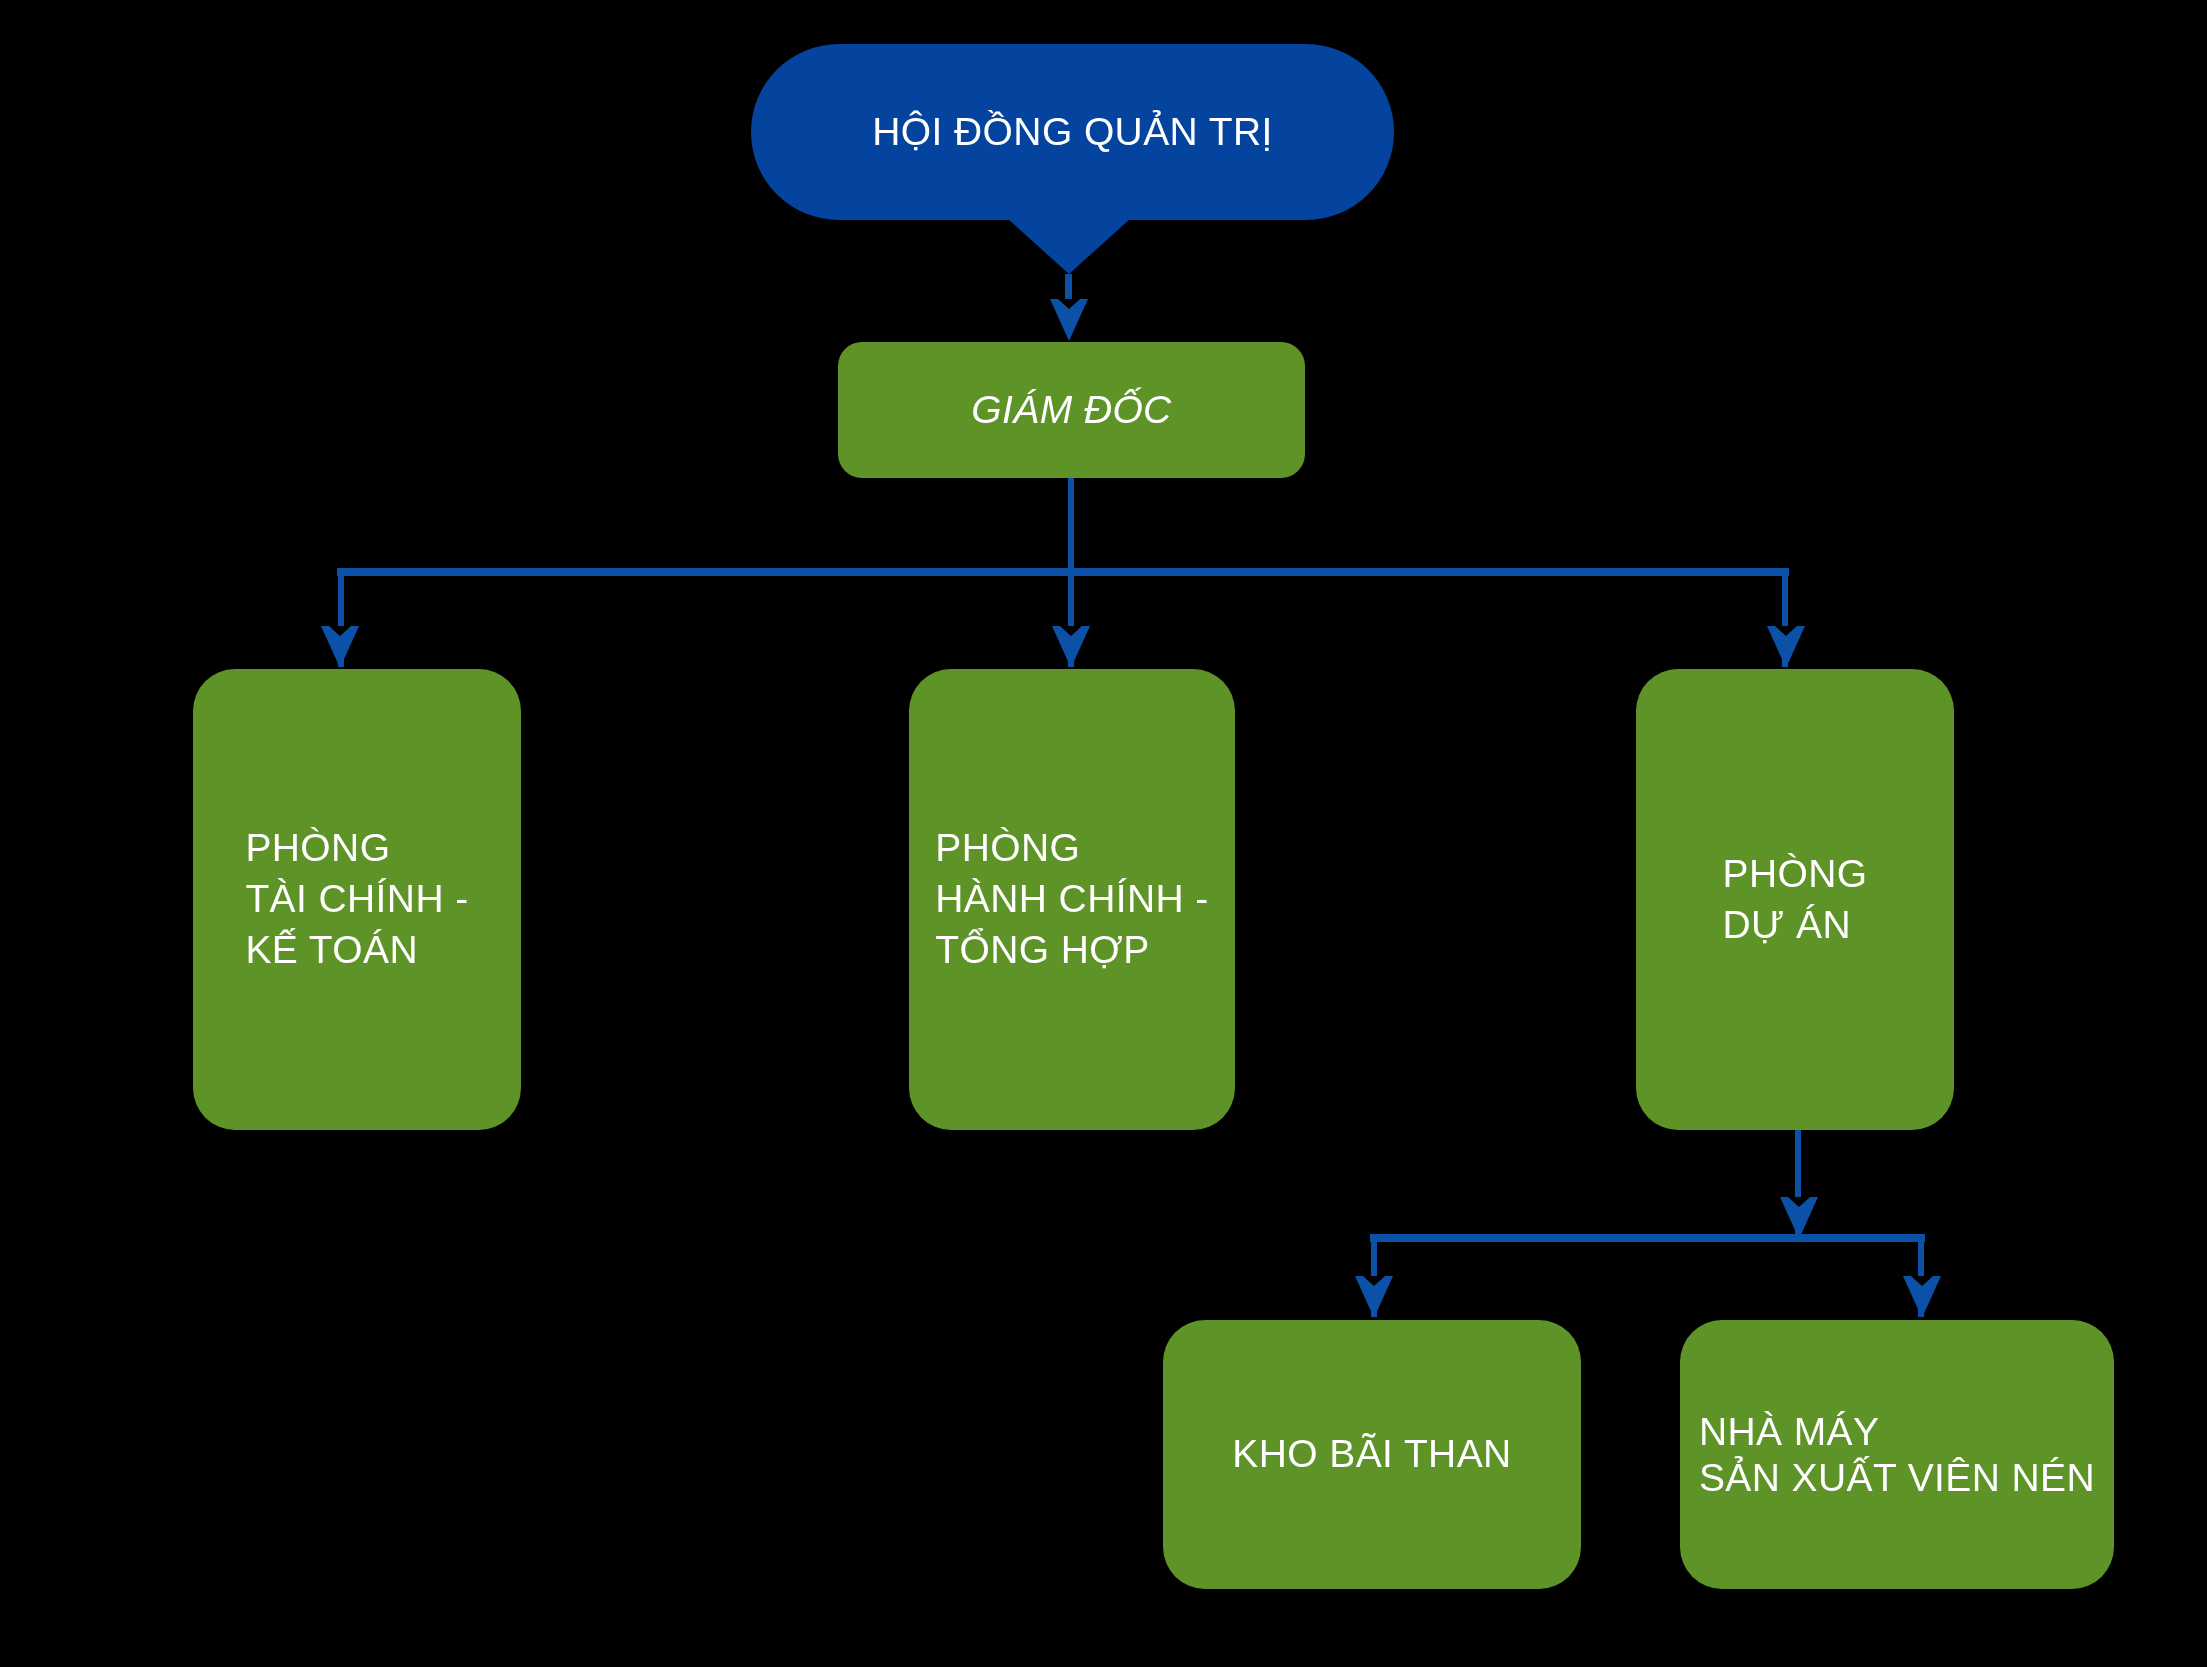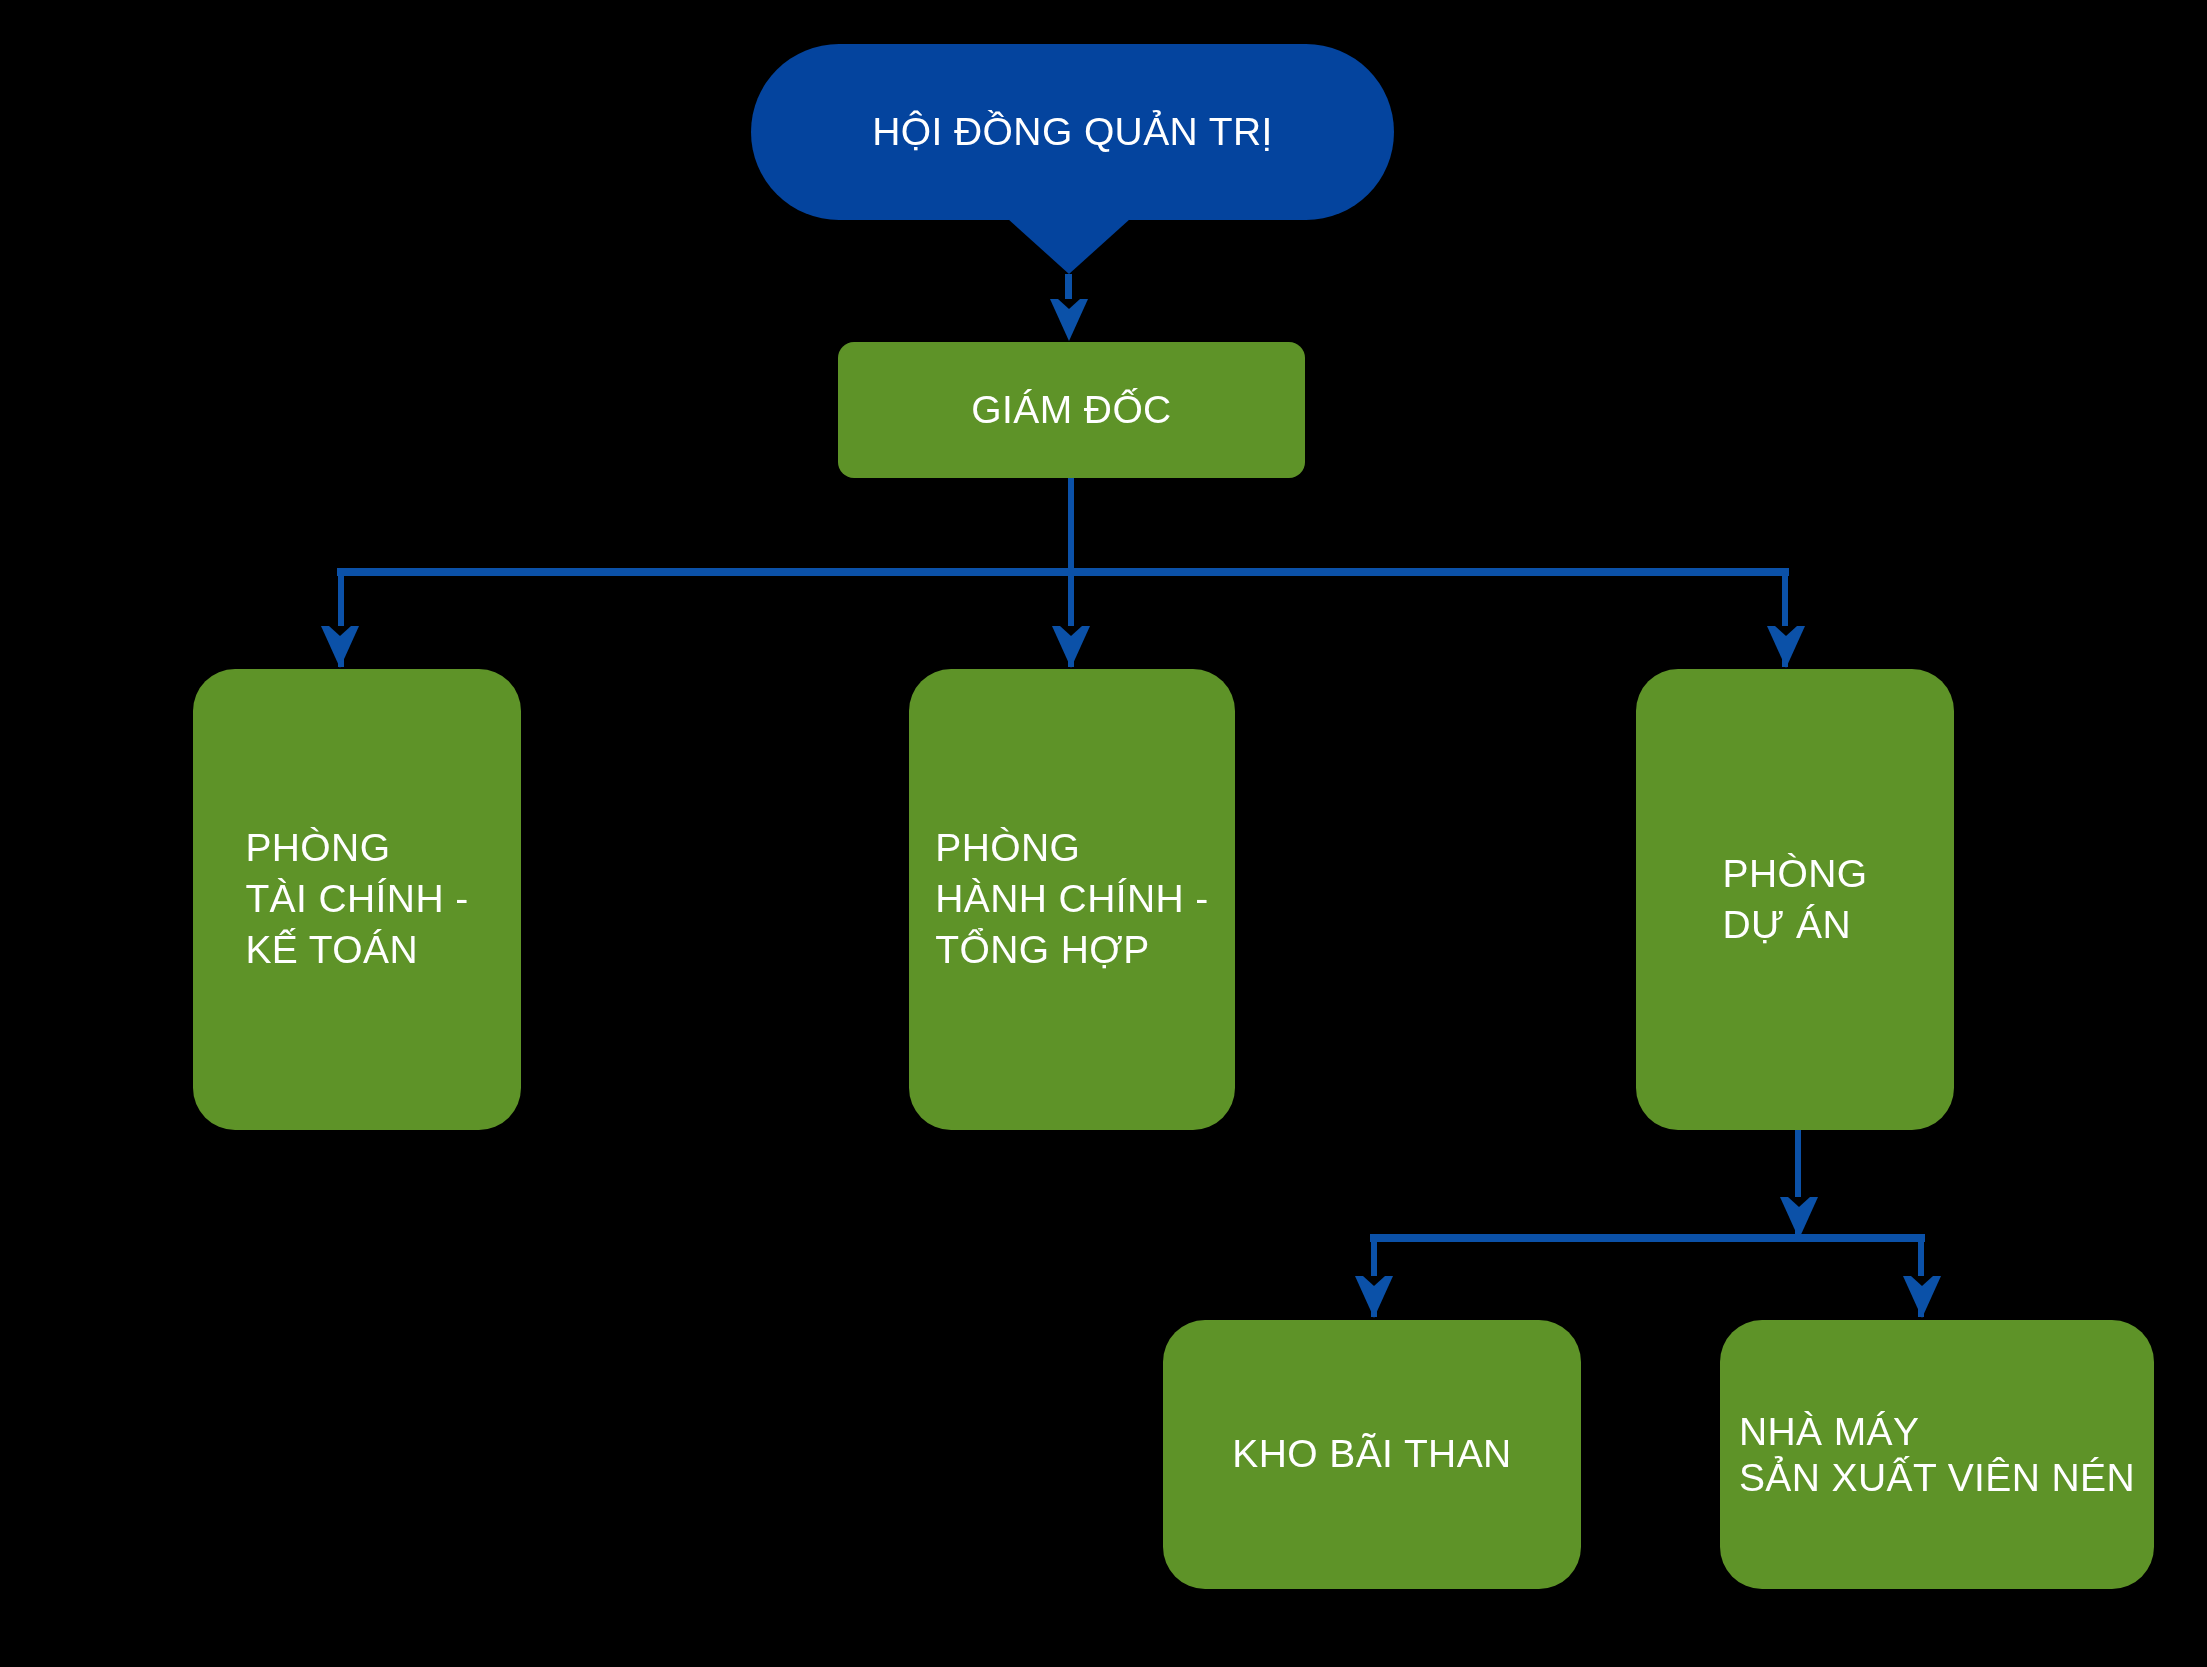--- a/index.html
+++ b/index.html
@@ -55,22 +55,23 @@
     border-right: 61px solid transparent;
     border-top: 55px solid #04449E;
   }
 
   
   #node-director {
     left: 838px;
     top: 342px;
     width: 467px;
     height: 136px;
-    border-radius: 16px;
+    border-radius: 24px;
     font-size: 39px;
+    font-style: italic;
   }
 
   
   .dept {
     top: 669px;
     height: 461px;
     border-radius: 42px;
     font-size: 39px;
   }
   #node-finance  { left: 193px;  width: 328px; }
@@ -78,21 +79,21 @@
   #node-project  { left: 1636px; width: 318px; }
 
   
   .unit {
     top: 1320px;
     height: 269px;
     border-radius: 42px;
     font-size: 39px;
   }
   #node-coalyard { left: 1163px; width: 418px; }
-  #node-factory  { left: 1720px; width: 434px; line-height: 1.16; }
+  #node-factory  { left: 1680px; width: 434px; line-height: 1.16; }
 
   
   .conn-v, .conn-h {
     position: absolute;
     background: #0B51A8;
   }
   .arrow-down {
     position: absolute;
     width: 0;
     height: 0;

